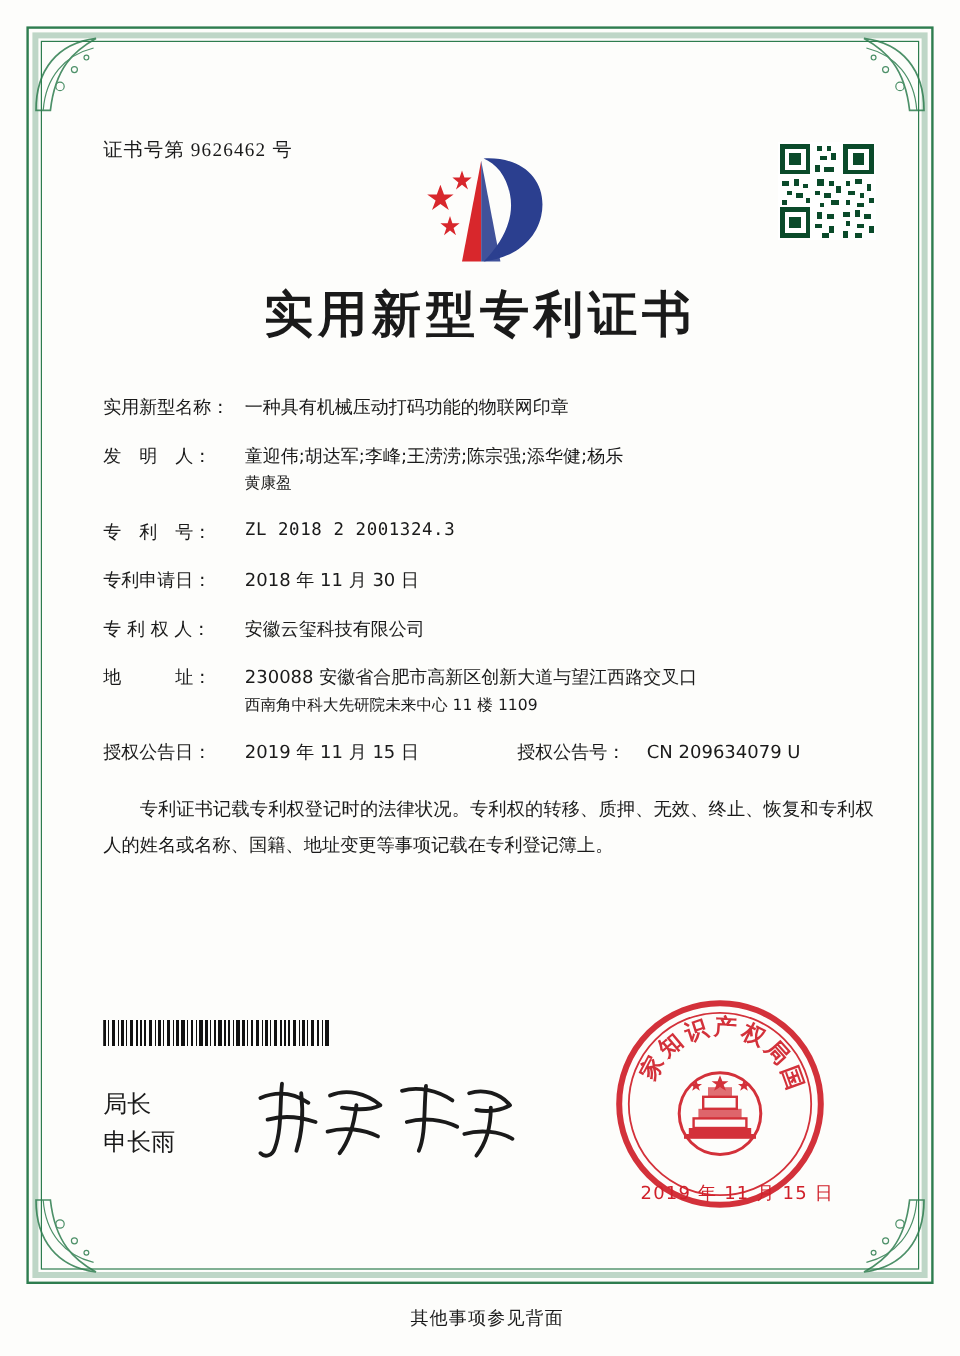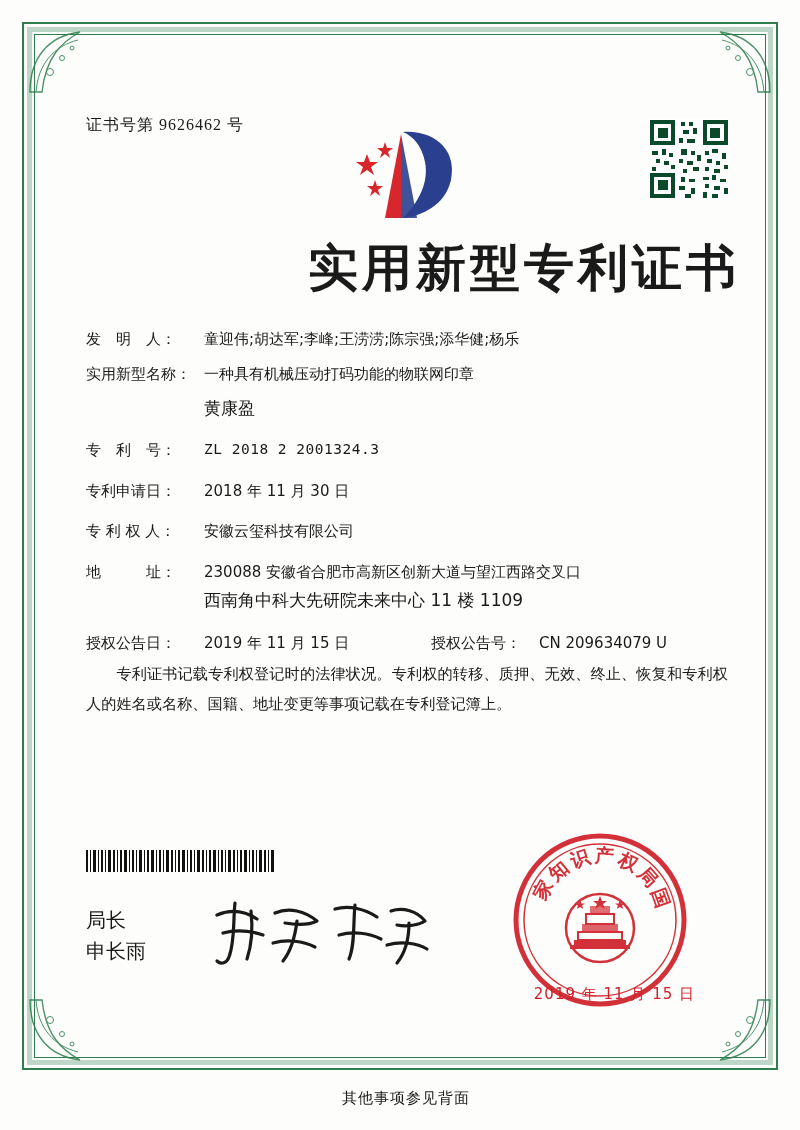--- a/index.html
+++ b/index.html
@@ -95,22 +95,22 @@
     top: 58px;
     width: 82px;
     height: 82px;
   }
 
   .title {
     position: absolute;
     left: 0;
     right: 0;
     top: 175px;
-    text-align: right;
-    font-size: 50px;
+    text-align: center;
+    font-size: 41px;
     font-weight: bold;
     letter-spacing: 4px;
     font-family: "DejaVu Sans", "Liberation Sans", sans-serif;
   }
 
   
   .fields {
     position: absolute;
     left: 26px;
     right: 10px;
@@ -137,21 +137,21 @@
     font-size: 15px;
   }
   .val.mono {
     font-family: "DejaVu Sans Mono", "Liberation Mono", monospace;
     font-size: 14.5px;
     letter-spacing: 0.5px;
   }
   .cont {
     margin-left: 118px;
     font-family: "DejaVu Sans", "Liberation Sans", sans-serif;
-    font-size: 17px;
+    font-size: 13px;
     margin-top: -8px;
     margin-bottom: 12px;
   }
   .two-col {
     display: flex;
     align-items: flex-start;
   }
   .col-a { width: 345px; flex: 0 0 345px; display: flex; }
   .col-b { flex: 1 1 auto; display: flex; }
   .col-b .lbl { width: 108px; flex: 0 0 108px; }
@@ -346,28 +346,28 @@
           <rect x="39" y="36" width="2" height="3"></rect>
         <rect x="28" y="38" width="2" height="3"></rect>
           <rect x="33" y="39" width="3" height="2"></rect>
       </g>
     </svg>
 
     <div class="title">实用新型专利证书</div>
 
     <div class="fields">
 
+      <div class="row">
+        <div class="lbl">实用新型名称：</div>
+        <div class="val">一种具有机械压动打码功能的物联网印章</div>
+      </div>
+
       <div class="row tight">
         <div class="lbl">发　明　人：</div>
         <div class="val">童迎伟;胡达军;李峰;王涝涝;陈宗强;添华健;杨乐</div>
-      </div>
-
-      <div class="row">
-        <div class="lbl">实用新型名称：</div>
-        <div class="val">一种具有机械压动打码功能的物联网印章</div>
       </div>
       <div class="cont">黄康盈</div>
 
       <div class="row">
         <div class="lbl">专　利　号：</div>
         <div class="val mono">ZL 2018 2 2001324.3</div>
       </div>
 
       <div class="row">
         <div class="lbl">专利申请日：</div>

